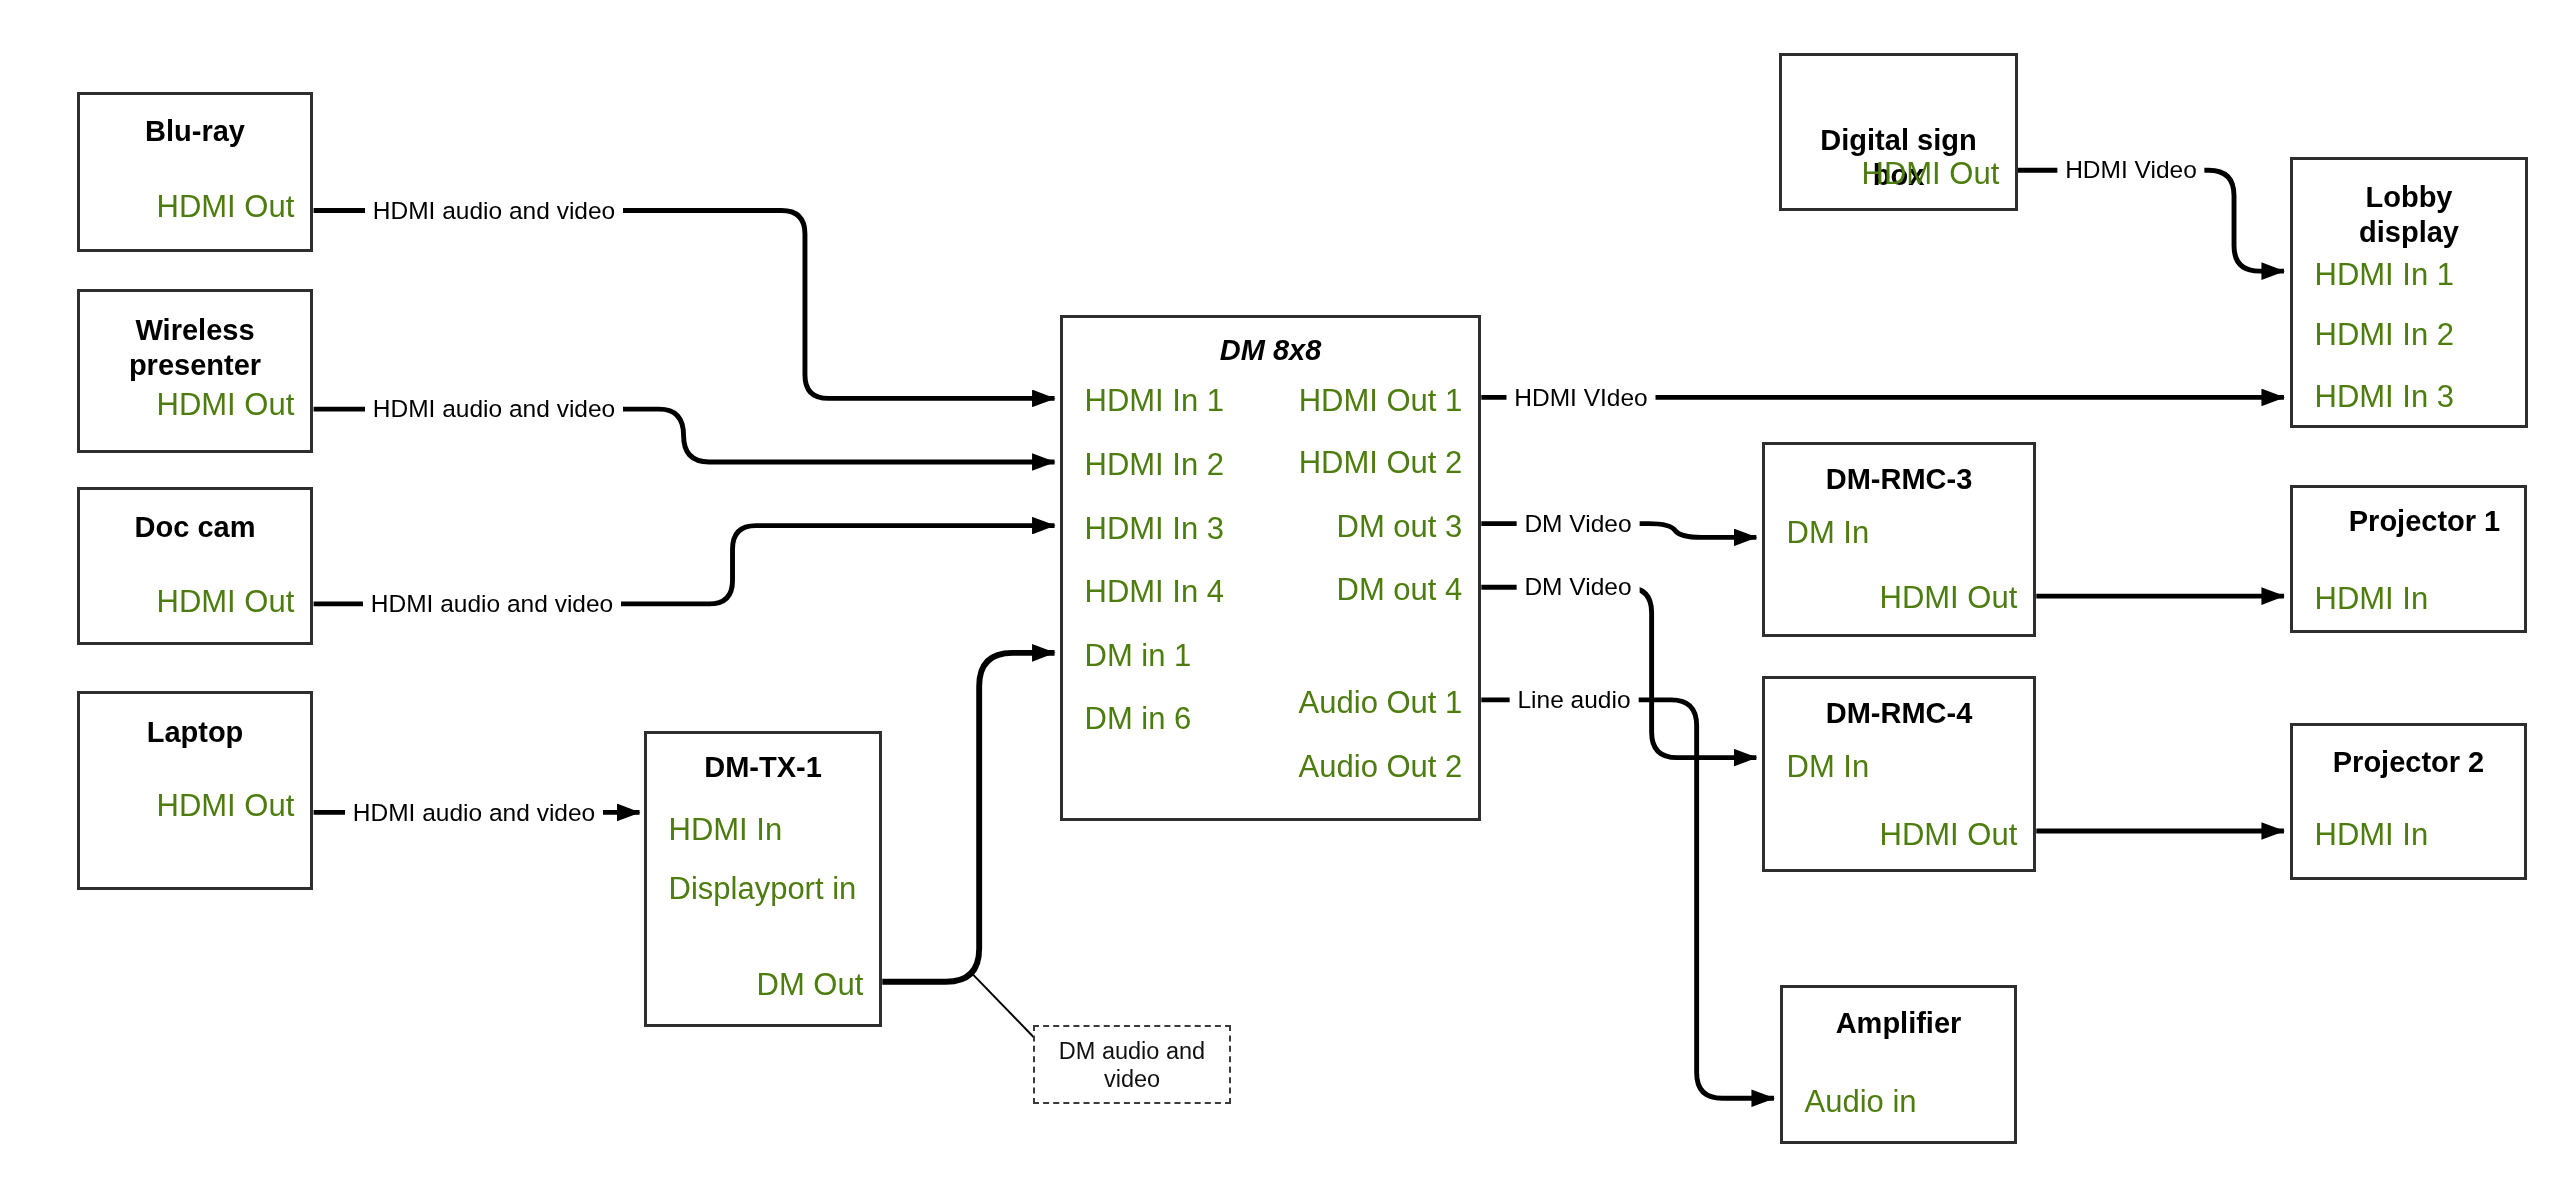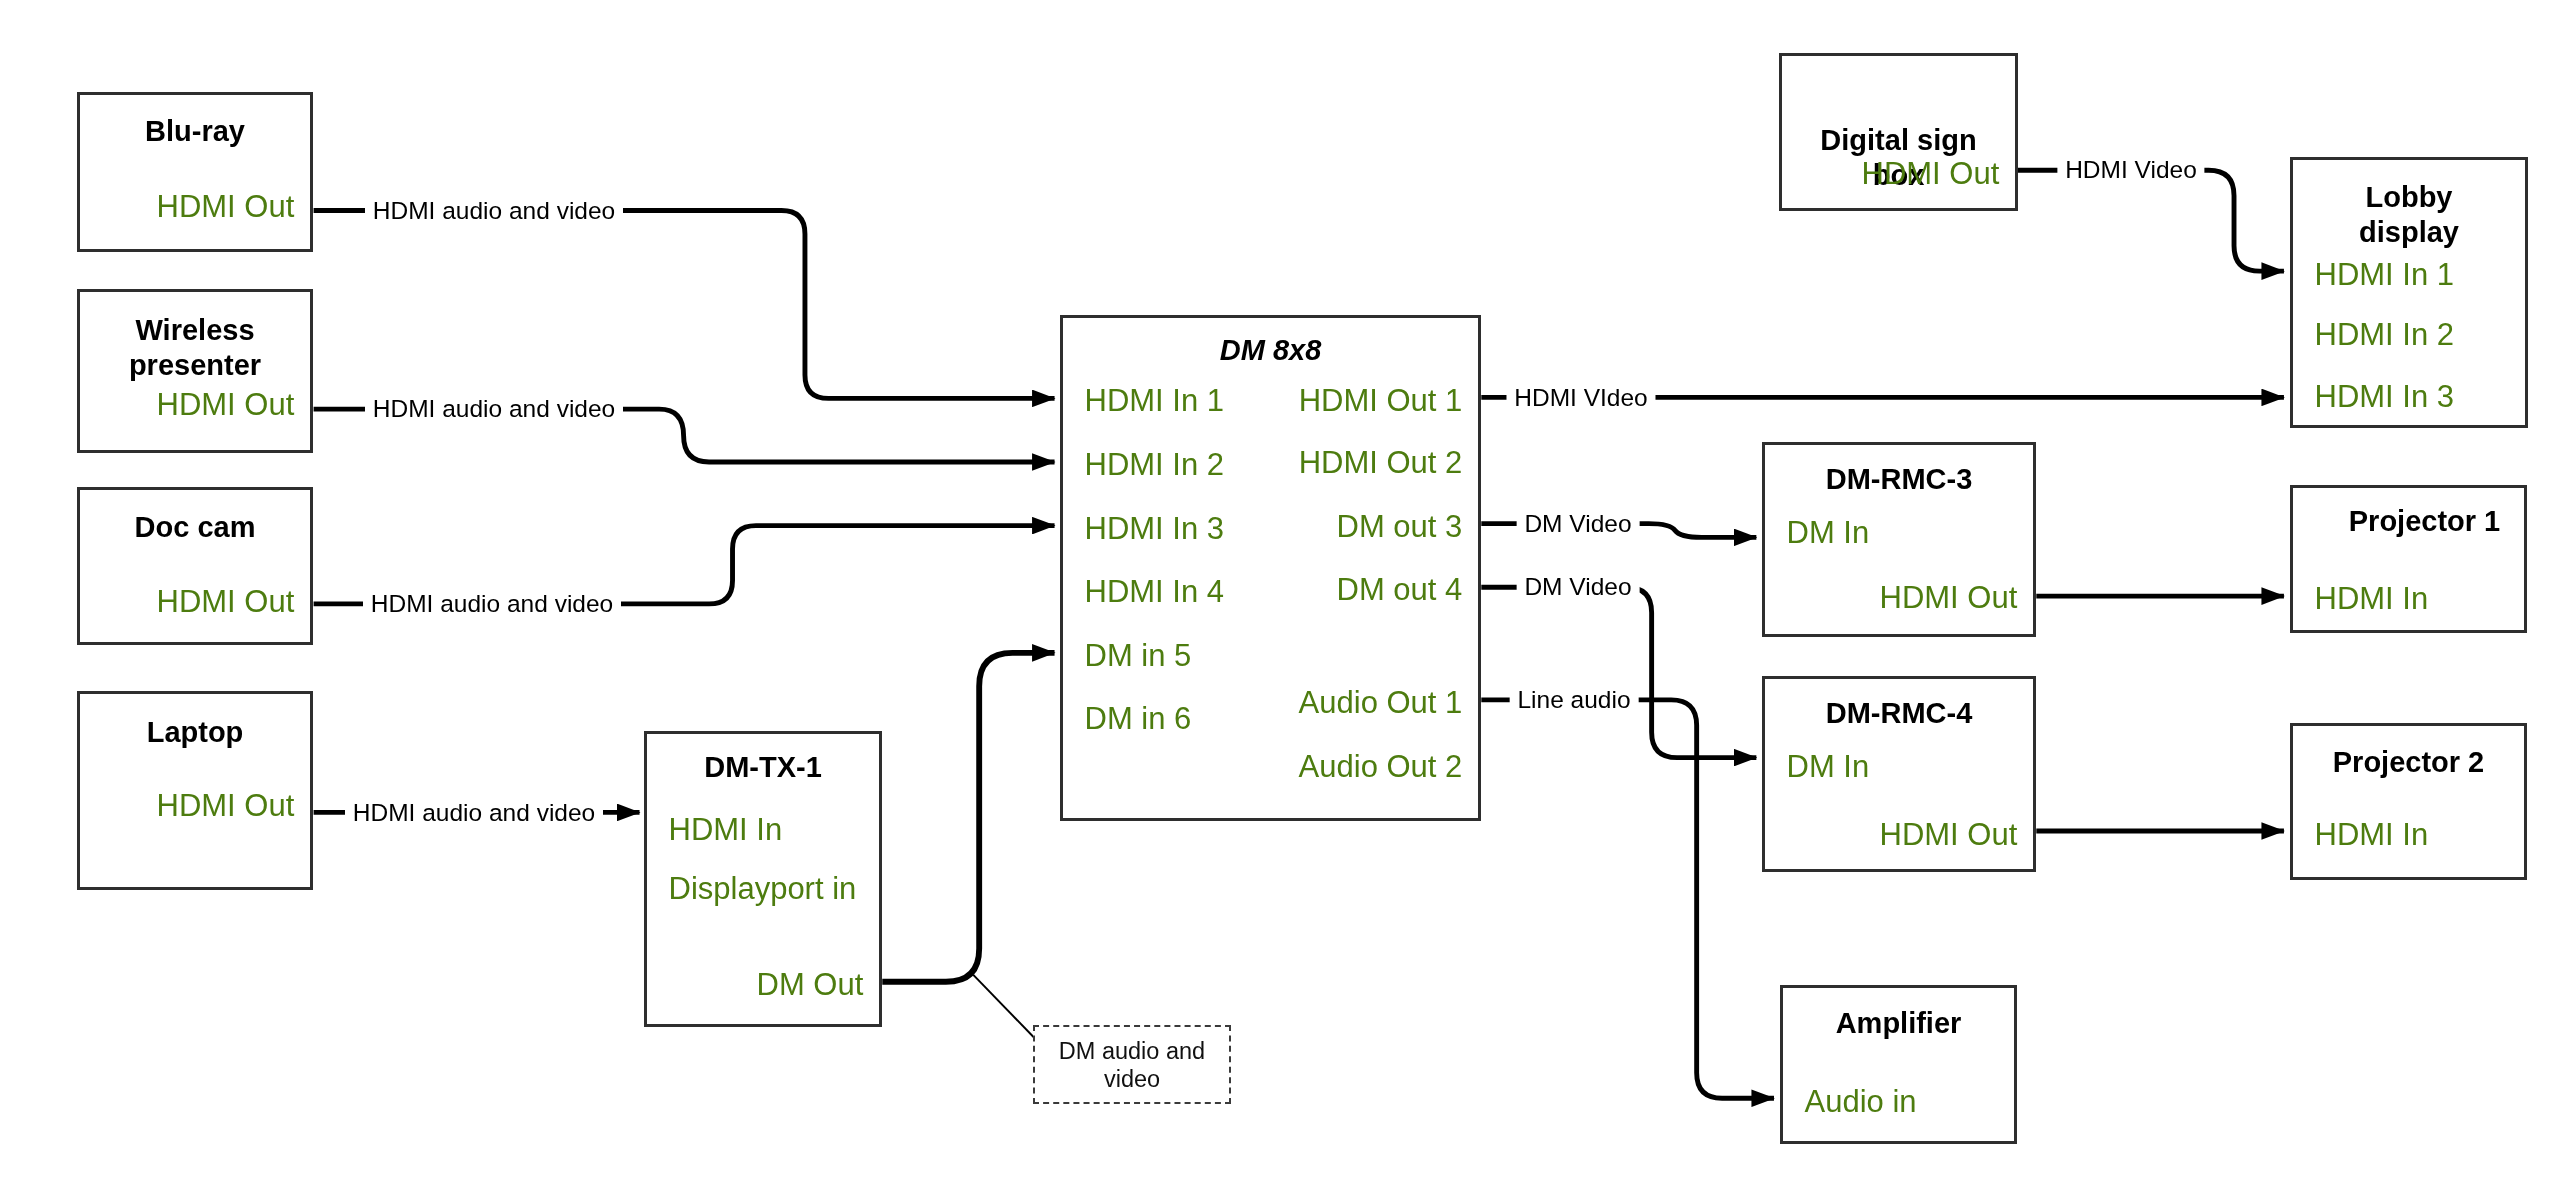--- a/index.html
+++ b/index.html
@@ -88,21 +88,21 @@
     <span class="port pleft" style="top:142px;">Displayport in</span>
     <span class="port pright" style="top:238px;">DM Out</span>
   </div>
 
   <div class="node" style="left:1060px;top:315px;width:421px;height:506px;">
     <div class="title" style="top:14.7px;font-style:italic;">DM 8x8</div>
     <span class="port pleft" style="top:70px;">HDMI In 1</span>
     <span class="port pleft" style="top:134px;">HDMI In 2</span>
     <span class="port pleft" style="top:198px;">HDMI In 3</span>
     <span class="port pleft" style="top:261px;">HDMI In 4</span>
-    <span class="port pleft" style="top:325px;">DM in 5</span>
+    <span class="port pleft" style="top:325px;">DM in 1</span>
     <span class="port pleft" style="top:388px;">DM in 6</span>
     <span class="port pright" style="top:70px;">HDMI Out 1</span>
     <span class="port pright" style="top:132px;">HDMI Out 2</span>
     <span class="port pright" style="top:196px;">DM out 3</span>
     <span class="port pright" style="top:259px;">DM out 4</span>
     <span class="port pright" style="top:372px;">Audio Out 1</span>
     <span class="port pright" style="top:436px;">Audio Out 2</span>
   </div>
 
   <div class="node" style="left:1779px;top:53px;width:239px;height:158px;">

